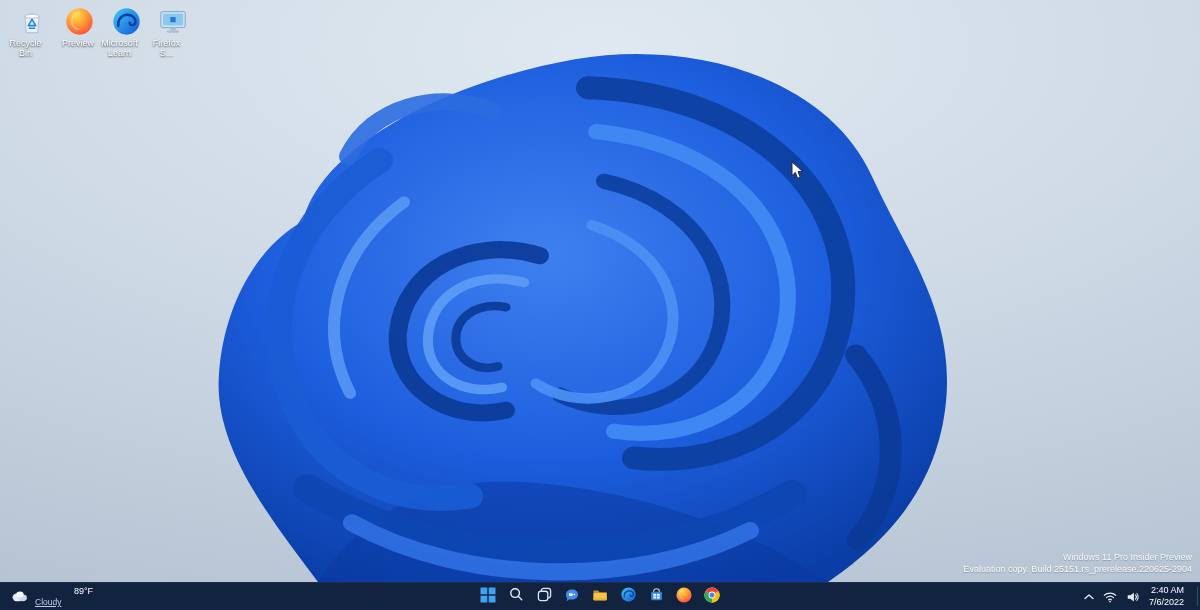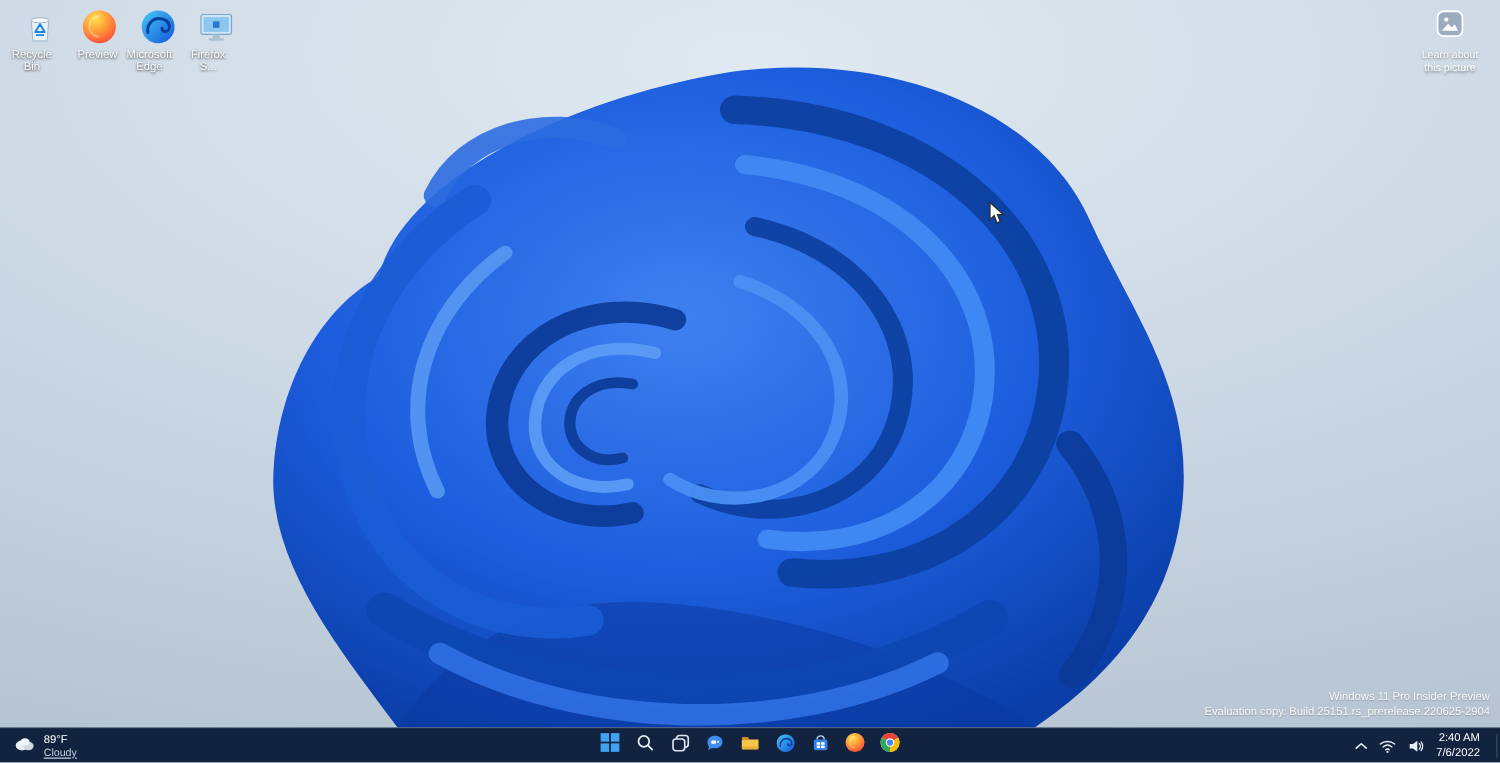--- a/index.html
+++ b/index.html
@@ -40,21 +40,21 @@
   .cursor { position:absolute; left:791px; top:161px; pointer-events:none; }
 
   
   .taskbar {
     position:absolute; left:0; right:0; bottom:0; height:28px;
     background:#11233f; display:flex; align-items:center;
     border-top:1px solid rgba(255,255,255,.06);
   }
   .weather { display:flex; align-items:center; gap:6px; padding:0 10px; height:100%; cursor:default; }
   .weather .txt { display:flex; flex-direction:column; justify-content:center; }
-  .weather .t { font-size:9px; color:#fff; line-height:1.2; }
+  .weather .t { font-size:9px; color:#fff; line-height:1.2;margin-left:39px; }
   .weather .c { font-size:8.5px; color:#c2cddb; line-height:1.2;text-decoration:underline; }
 
   .tb-center {
     position:absolute; left:50%; top:0; transform:translateX(-50%);
     height:100%; display:flex; align-items:center; gap:4px;
   }
   .tb-btn { width:24px; height:24px; border-radius:4px; display:flex; align-items:center; justify-content:center; }
 
   .tray { margin-left:auto; display:flex; align-items:center; gap:9px; padding-right:16px; height:100%; }
   .tray-btn { display:flex; align-items:center; justify-content:center; height:100%; }
@@ -133,48 +133,38 @@
           <defs>
             <linearGradient id="dkedge" x1="0" y1="0" x2="1" y2="1">
               <stop offset="0" stop-color="#45c9f5"></stop>
                 <stop offset="1" stop-color="#1257d8"></stop>
             </linearGradient>
           </defs>
           <circle cx="16" cy="16" r="14.5" fill="url(#dkedge)"></circle>
           <path d="M7 21 C5.8 14.4 10.4 8.6 16.8 8.6 C22.2 8.6 26 12 26 16.1 C26 18.4 24.3 20 22.2 20 C20.4 20 19.3 19 19.5 17.2" fill="none" stroke="#0b3f9e" stroke-width="2.6" stroke-linecap="round"></path>
         </svg>
       </span>
-      <span class="lbl">Microsoft Edge</span>
+      <span class="lbl">Microsoft Learn</span>
     </div>
 
     <div class="desk-icon">
       <span class="art">
         <svg viewBox="0 0 32 32" width="30" height="30">
           <rect x="3" y="6" width="26" height="17" rx="1.8" fill="#cfe4f5" stroke="#7ba6c9" stroke-width="1"></rect>
           <rect x="5.2" y="8.2" width="21.6" height="12.6" fill="#8ec7ee"></rect>
           <rect x="13.2" y="11.8" width="5.6" height="5.6" fill="#2a77d6"></rect>
           <rect x="13" y="23" width="6" height="3.2" fill="#a9bfd2"></rect>
           <rect x="9.5" y="26.2" width="13" height="2.2" rx="1" fill="#a9bfd2"></rect>
         </svg>
       </span>
       <span class="lbl">Firefox S...</span>
     </div>
 
   </div>
 
-  <div class="learn-about">
-    <span>
-      <svg viewBox="0 0 22 22" width="22" height="22">
-        <rect x="1" y="1" width="20" height="20" rx="5" fill="rgba(25,45,85,0.28)" stroke="#fff" stroke-width="1.5"></rect>
-        <circle cx="8" cy="7.6" r="1.7" fill="#fff"></circle>
-        <path d="M4.5 16.5 L9.5 11 L12.3 13.9 L14.8 11.4 L17.5 16.5 Z" fill="#fff"></path>
-      </svg>
-    </span>
-    <span class="lbl">Learn about this picture</span>
-  </div>
 
   <div class="watermark">
     <div>Windows 11 Pro Insider Preview</div>
     <div>Evaluation copy. Build 25151.rs_prerelease.220625-2904</div>
   </div>
 
   <span class="cursor">
     <svg width="13" height="19" viewBox="0 0 13 19">
       <path d="M1 1 L1 14.5 L4.4 11.4 L6.6 17.3 L9.2 16.2 L7 10.6 L11.6 10.6 Z" fill="#ffffff" stroke="#2b2b2b" stroke-width="1"></path>
     </svg>

